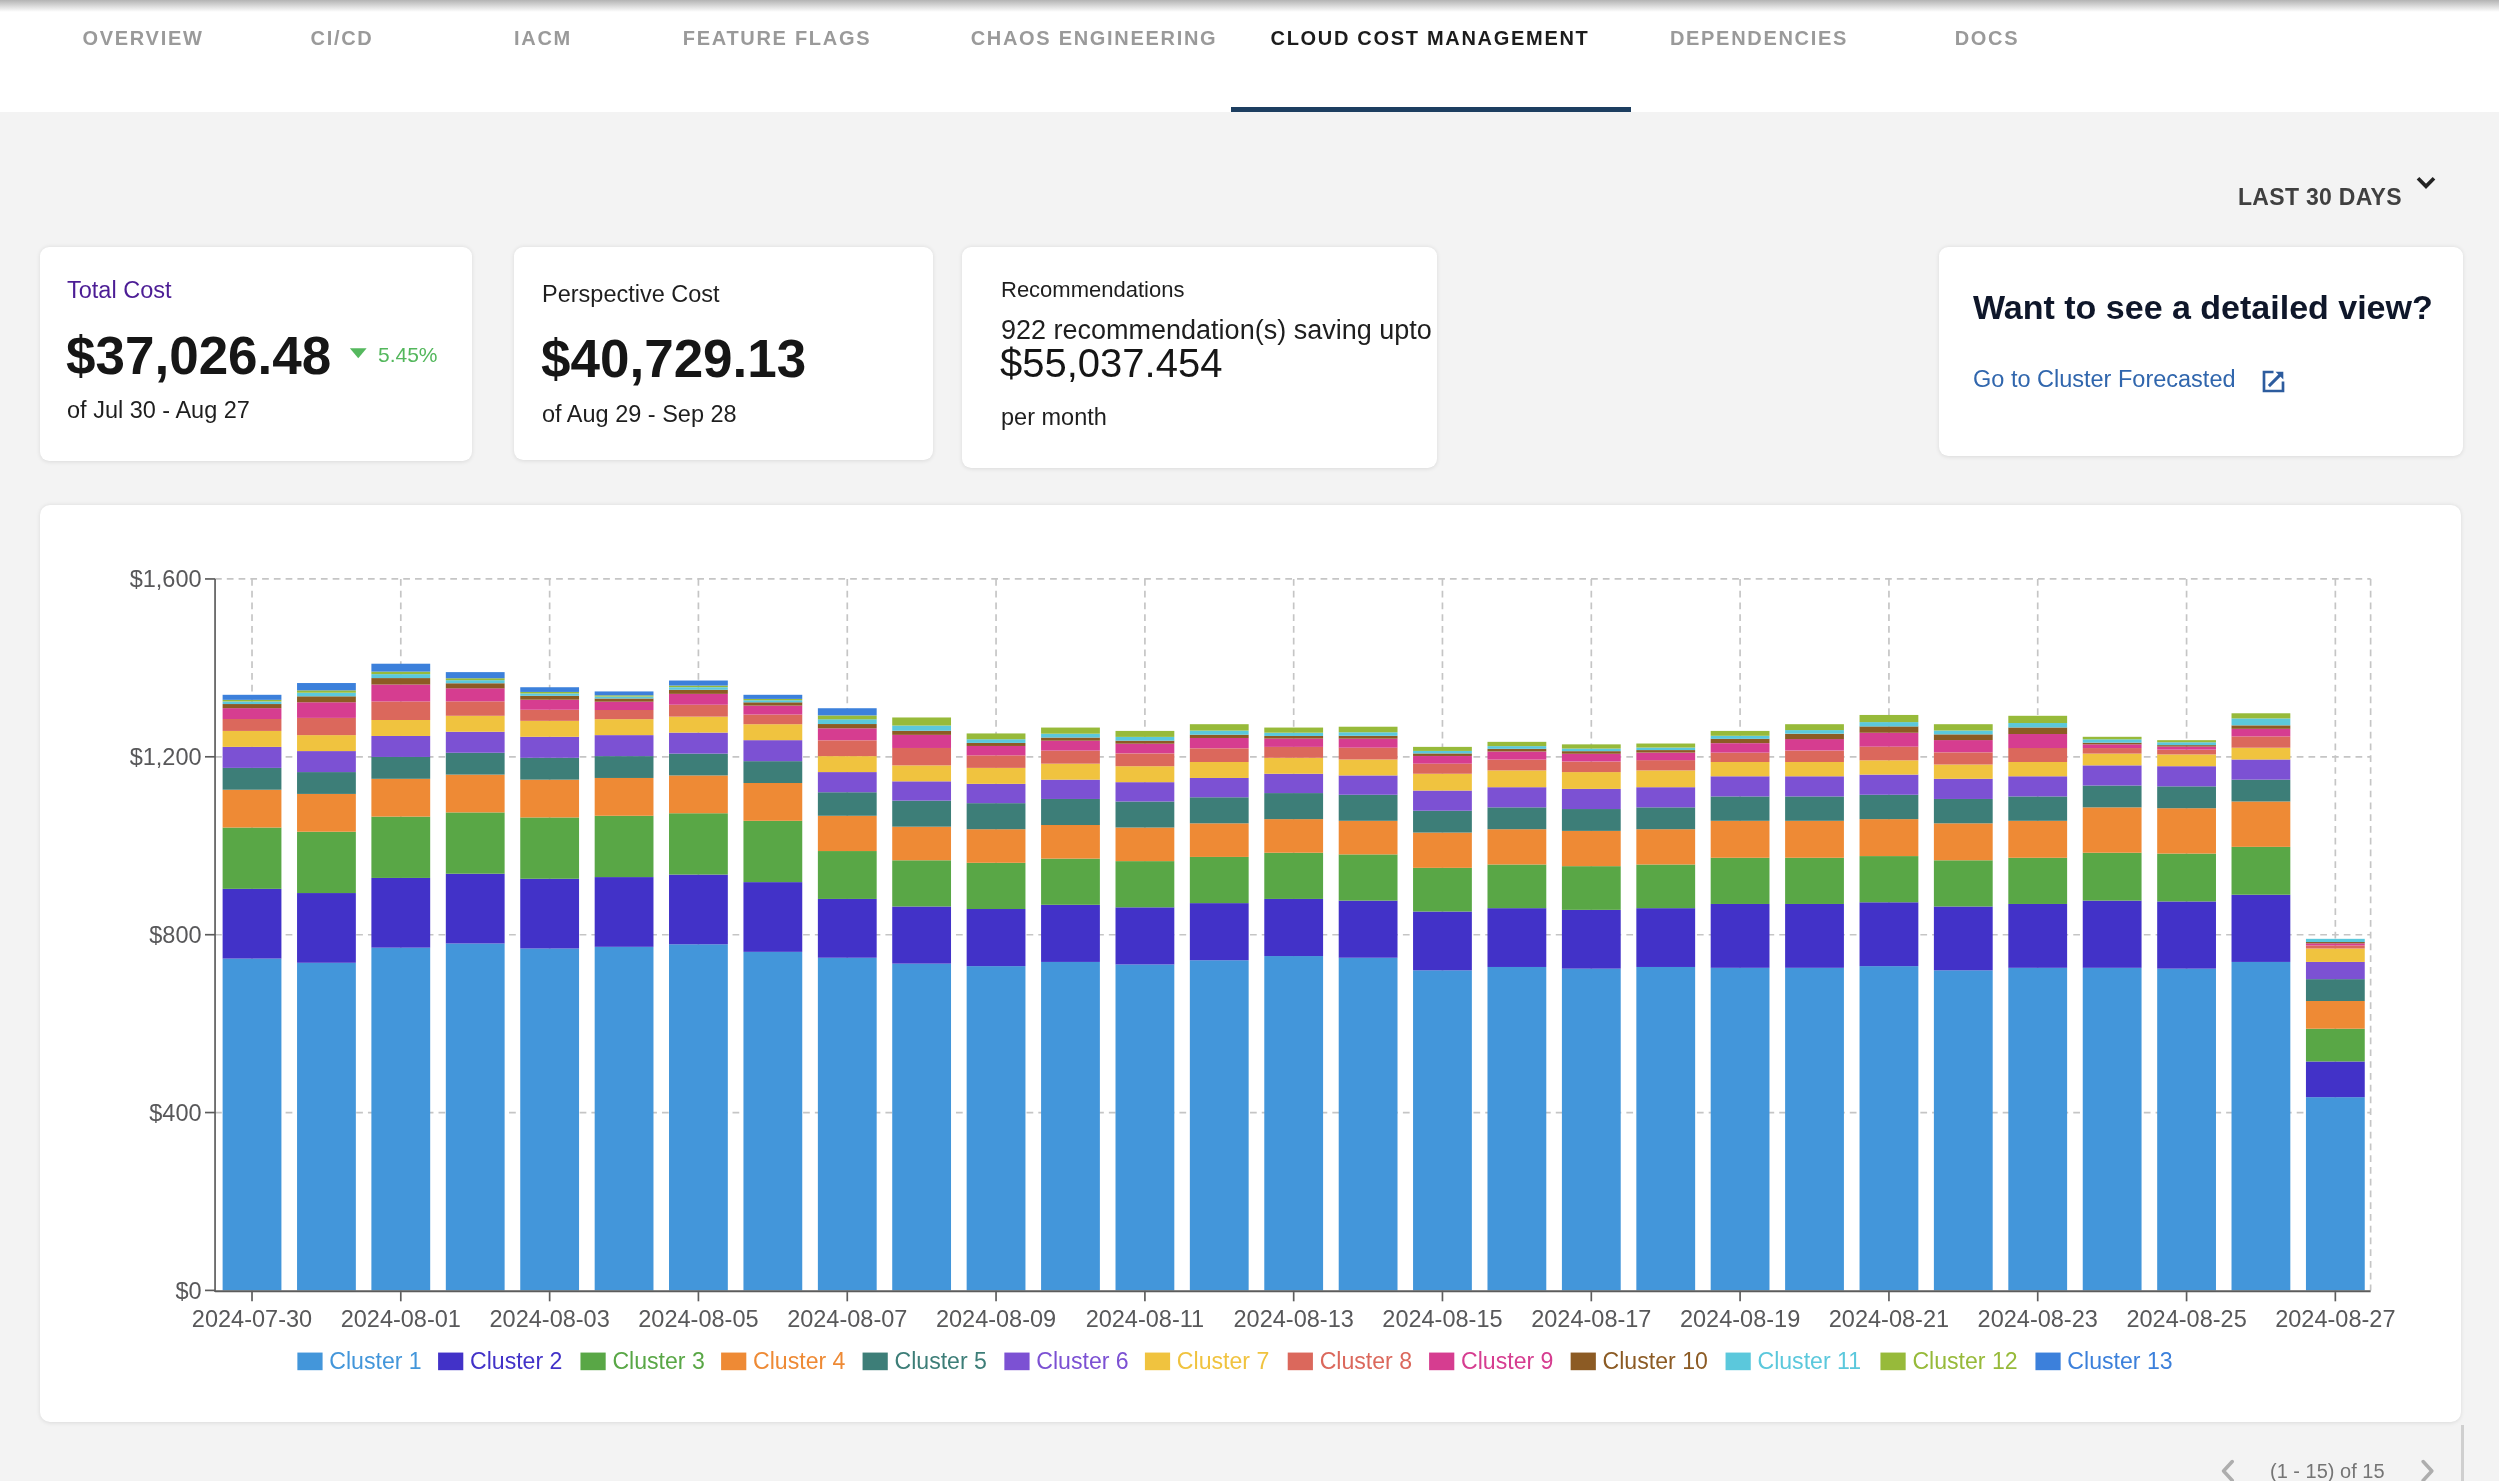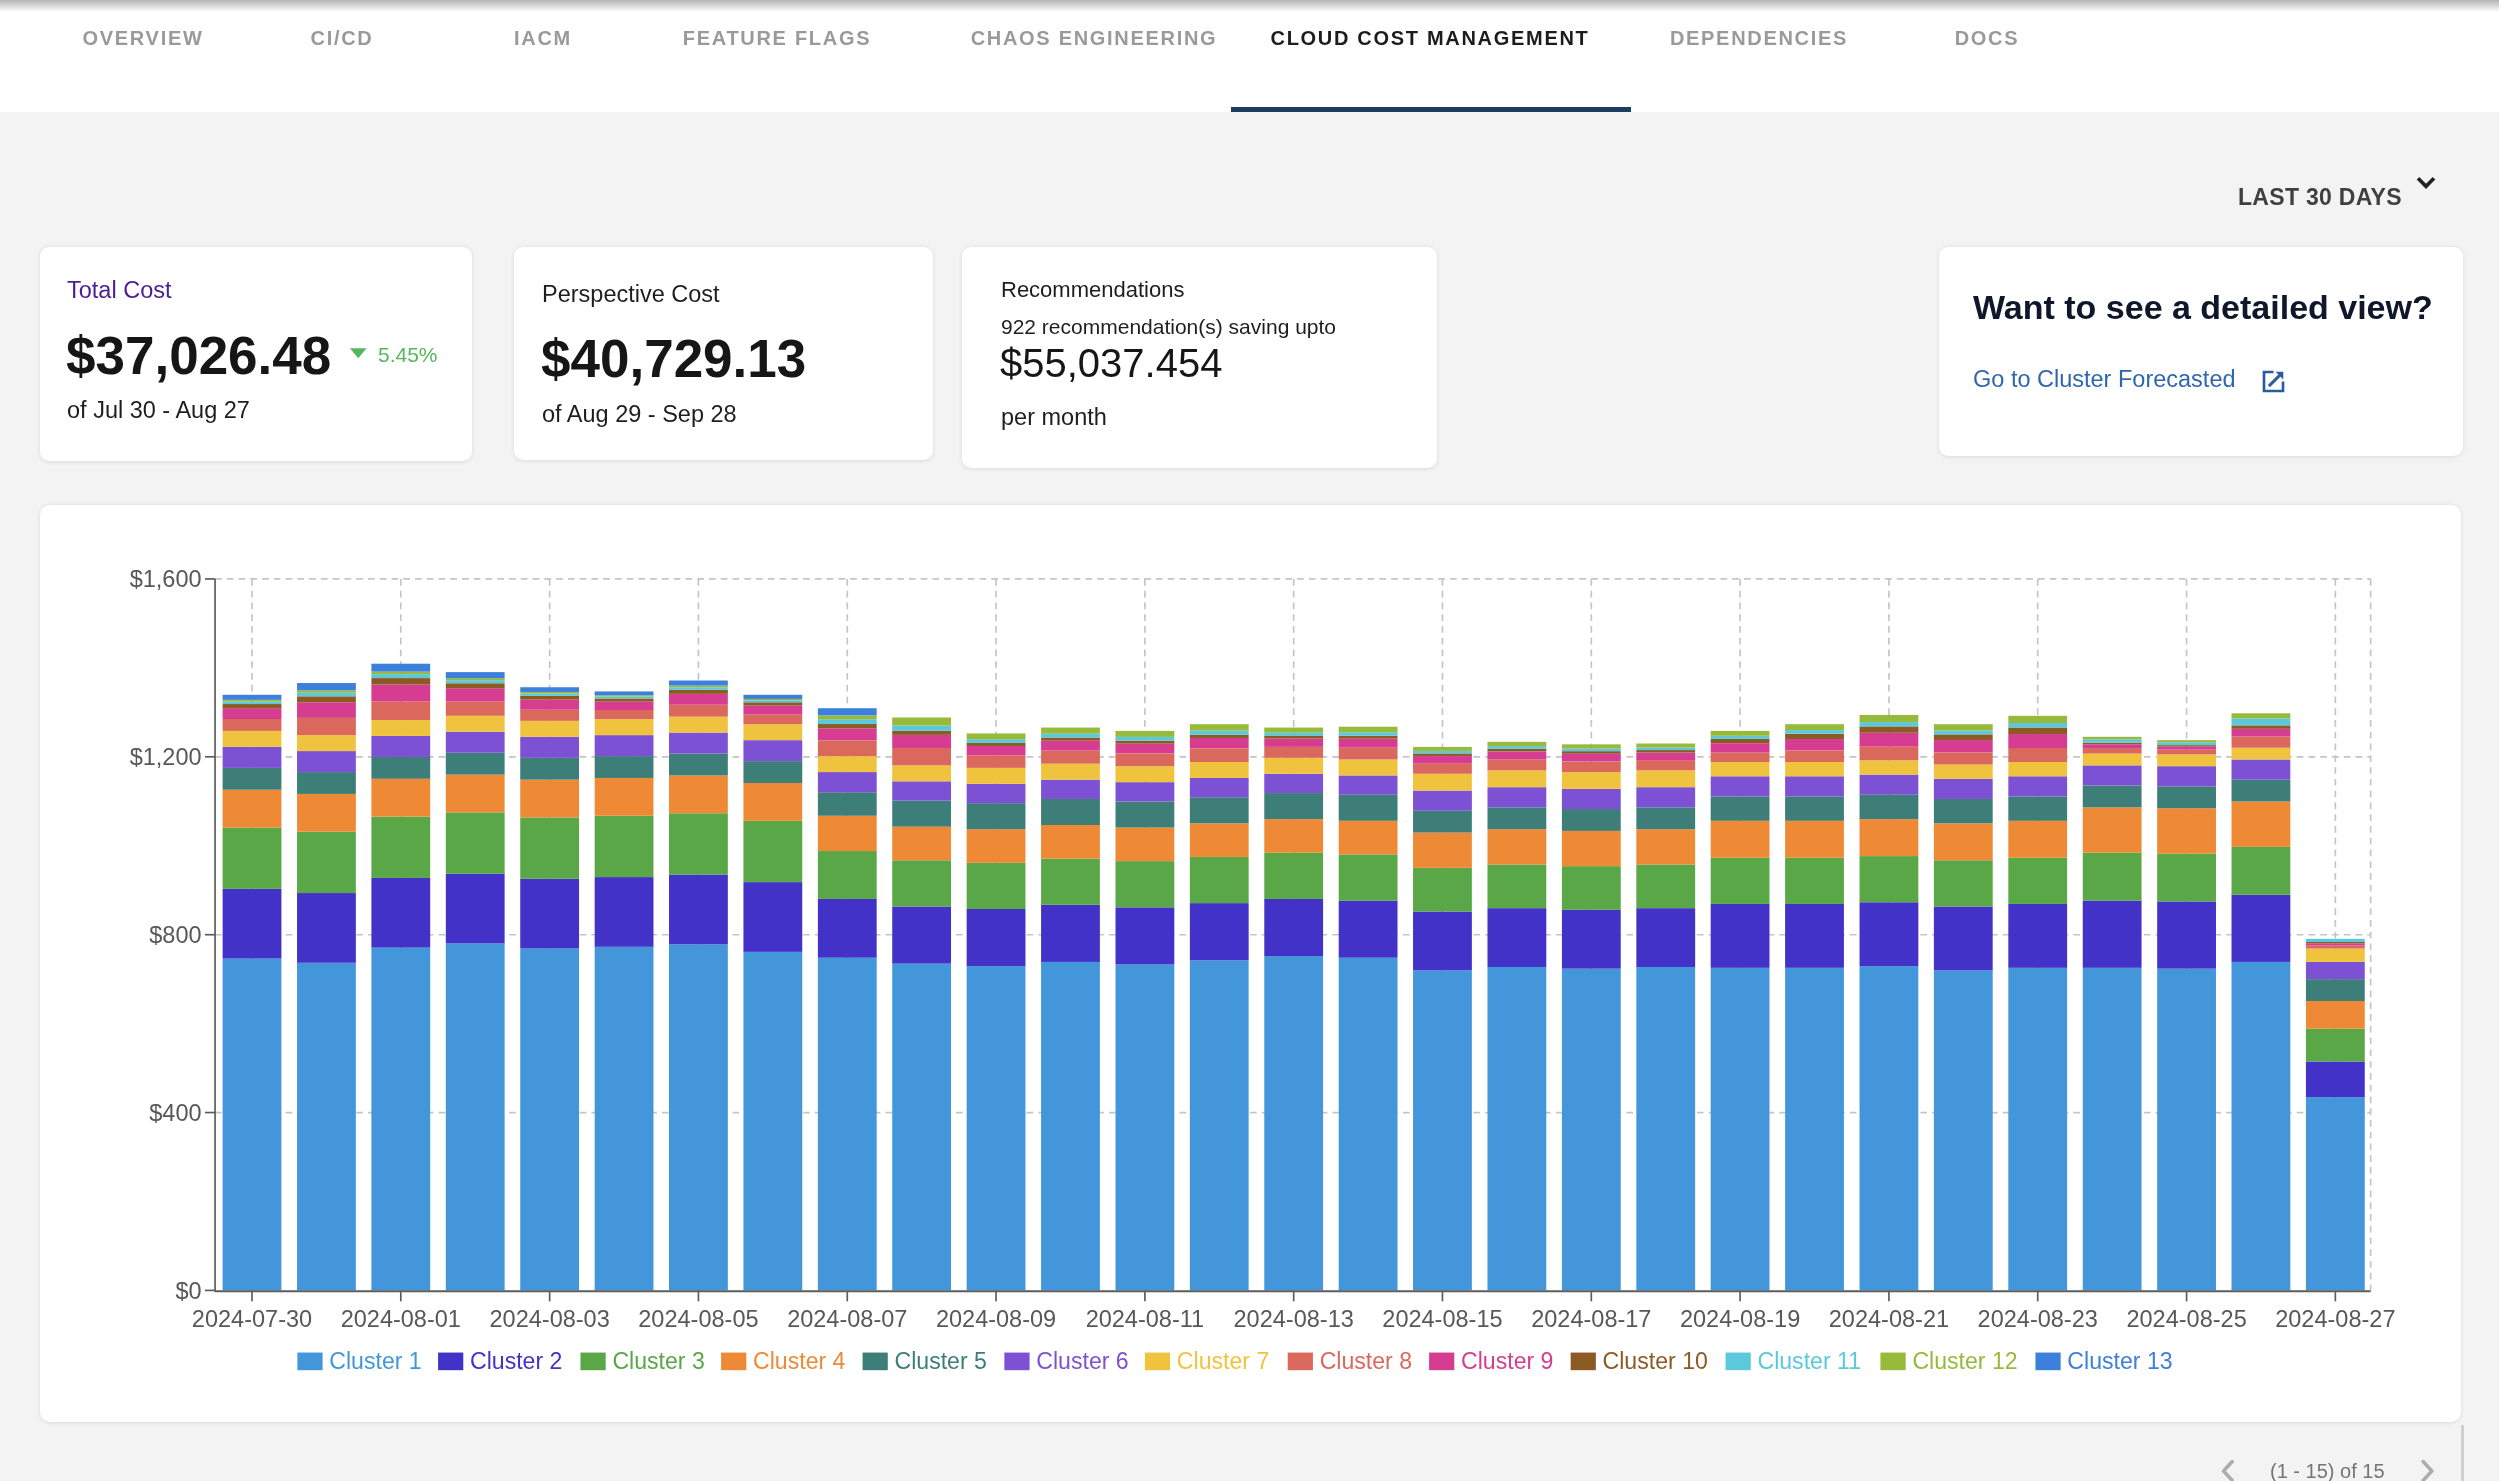--- a/index.html
+++ b/index.html
@@ -39,21 +39,21 @@
     <path d="M1 1.5 L21 1.5 L11 13.5 Z" fill="#55b85e"></path>
   </svg>
 <div class="abs" style="left:378px;top:343px;font-size:21px;color:#53b75c">5.45%</div>
 <div class="abs" style="left:67px;top:397px;font-size:23.5px;color:#1e1e1e">of Jul 30 - Aug 27</div>
 
 <div class="abs" style="left:542px;top:281px;font-size:23.5px;color:#1e1e1e">Perspective Cost</div>
 <div class="abs" style="left:541px;top:328px;font-size:53px;font-weight:bold;color:#161616">$40,729.13</div>
 <div class="abs" style="left:542px;top:401px;font-size:23.5px;color:#1e1e1e">of Aug 29 - Sep 28</div>
 
 <div class="abs" style="left:1001px;top:277px;font-size:22px;color:#1e1e1e">Recommendations</div>
-<div class="abs" style="left:1001px;top:315px;font-size:21px;color:#1e1e1e">922 recommendation(s) saving upto</div>
+<div class="abs" style="left:1001px;top:315px;font-size:27px;color:#1e1e1e">922 recommendation(s) saving upto</div>
 <div class="abs" style="left:1000px;top:341px;font-size:40px;font-weight:normal;color:#161616">$55,037.454</div>
 <div class="abs" style="left:1001px;top:404px;font-size:23.5px;color:#1e1e1e">per month</div>
 
 <div class="abs" style="left:1973px;top:288px;font-size:34px;font-weight:bold;color:#0f172a">Want to see a detailed view?</div>
 <div class="abs" style="left:1973px;top:366px;font-size:23.5px;color:#3066ad">Go to Cluster Forecasted</div>
 <svg class="abs" style="left:2261px;top:369px" width="25" height="25" viewBox="0 0 30 30">
     <g fill="none" stroke="#2d5c9e" stroke-width="3.2">
       <path d="M15 3.6 H3.6 V26.4 H26.4 V15"></path>
       <path d="M9.5 20.5 L25 5" stroke-width="3.6"></path>
     </g>

